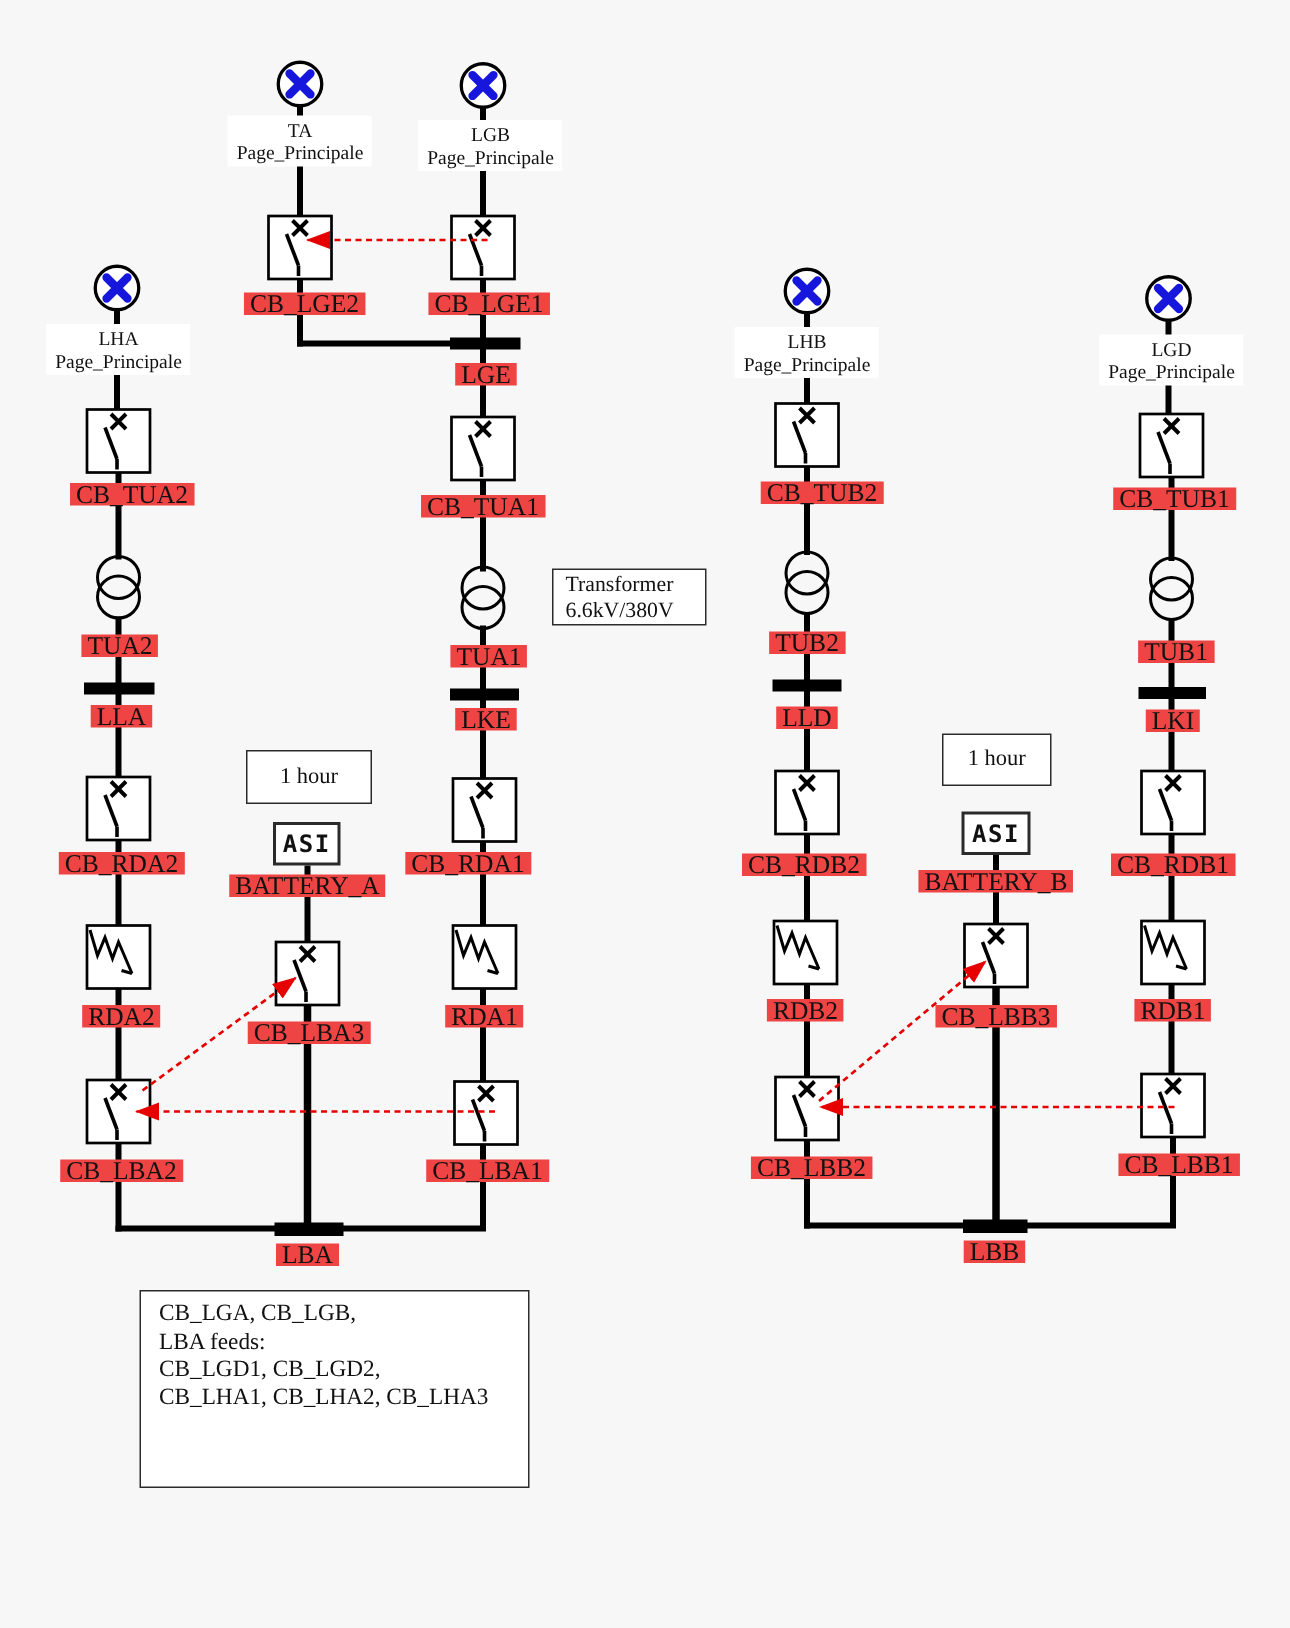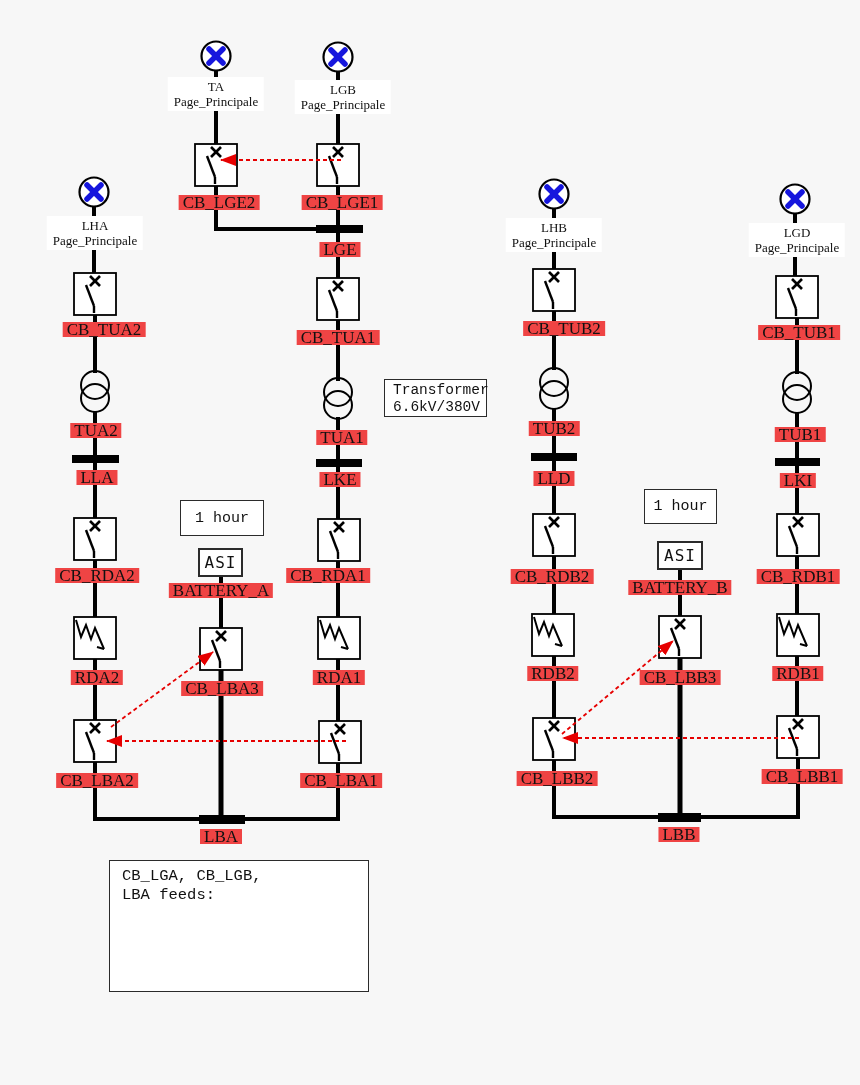--- a/index.html
+++ b/index.html
@@ -1,27 +1,27 @@
 <!DOCTYPE html>
 <html><head>
 <meta charset="utf-8">
 <style>
   html,body{margin:0;padding:0;}
   body{width:860px;height:1085px;background:#f7f7f7;position:relative;overflow:hidden;
        font-family:"Liberation Serif",serif;color:#111;}
-  #scene{position:absolute;left:0;top:0;width:700px;height:1085px;margin-left:16px;}
+  #scene{position:absolute;left:0;top:0;width:700px;height:1085px;}
   svg#wires{position:absolute;left:0;top:0;}
   .lbl{position:absolute;transform:translateX(-50%);background:#ef4444;padding:0 4px;
        font-size:17px;line-height:15px;white-space:nowrap;text-align:left;}
   .lbl2{position:absolute;transform:translateX(-50%);background:#fff;padding:2px 6px;
        font-size:13px;line-height:15px;white-space:nowrap;text-align:center;}
-  .notebox{position:absolute;background:#fff;border:1.6px solid #2b2b2b;box-sizing:border-box;font-family:Liberation Mono, monospace;}
+  .notebox{position:absolute;background:#fff;border:1.6px solid #2b2b2b;box-sizing:border-box;}
   .hourbox{display:flex;align-items:center;justify-content:center;font-size:15px;}
   .asibox{display:flex;align-items:center;justify-content:center;
-          font-family:"DejaVu Sans Mono",monospace;font-weight:normal;font-size:16px;
+          font-family:"DejaVu Sans Mono",monospace;font-weight:bold;font-size:16px;
           letter-spacing:1px;border-width:2.2px;}
   .noteline{display:block;}
   .tnote{font-size:14.5px;line-height:17px;padding:2px 4px 0 8px;}
   .cnote{font-size:15px;line-height:18px;padding:3px 4px 0 9px;border-color:#4a4a4a;border-width:2px;}
   .feeds{font-size:15.5px;line-height:18.5px;padding:6px 6px 0 12px;}
 </style>
 </head>
 <body>
 
 <div id="scene">
@@ -199,15 +199,17 @@
 <div class="lbl" style="left:205px;top:583px">BATTERY_A</div>
 <div class="lbl" style="left:664px;top:580px">BATTERY_B</div>
 
 <div class="notebox tnote" style="left:368px;top:379px;width:103px;height:38px">
   <span class="noteline">Transformer</span>
   <span class="noteline">6.6kV/380V</span>
 </div>
 <div class="notebox feeds" style="left:93px;top:860px;width:260px;height:132px">
   <span class="noteline">CB_LGA, CB_LGB,</span>
   <span class="noteline">LBA feeds:</span>
+  <span class="noteline">CB_LGD1, CB_LGD2,</span>
+  <span class="noteline">CB_LHA1, CB_LHA2, CB_LHA3</span>
 </div>
 
 </div>
 
 </body></html>

